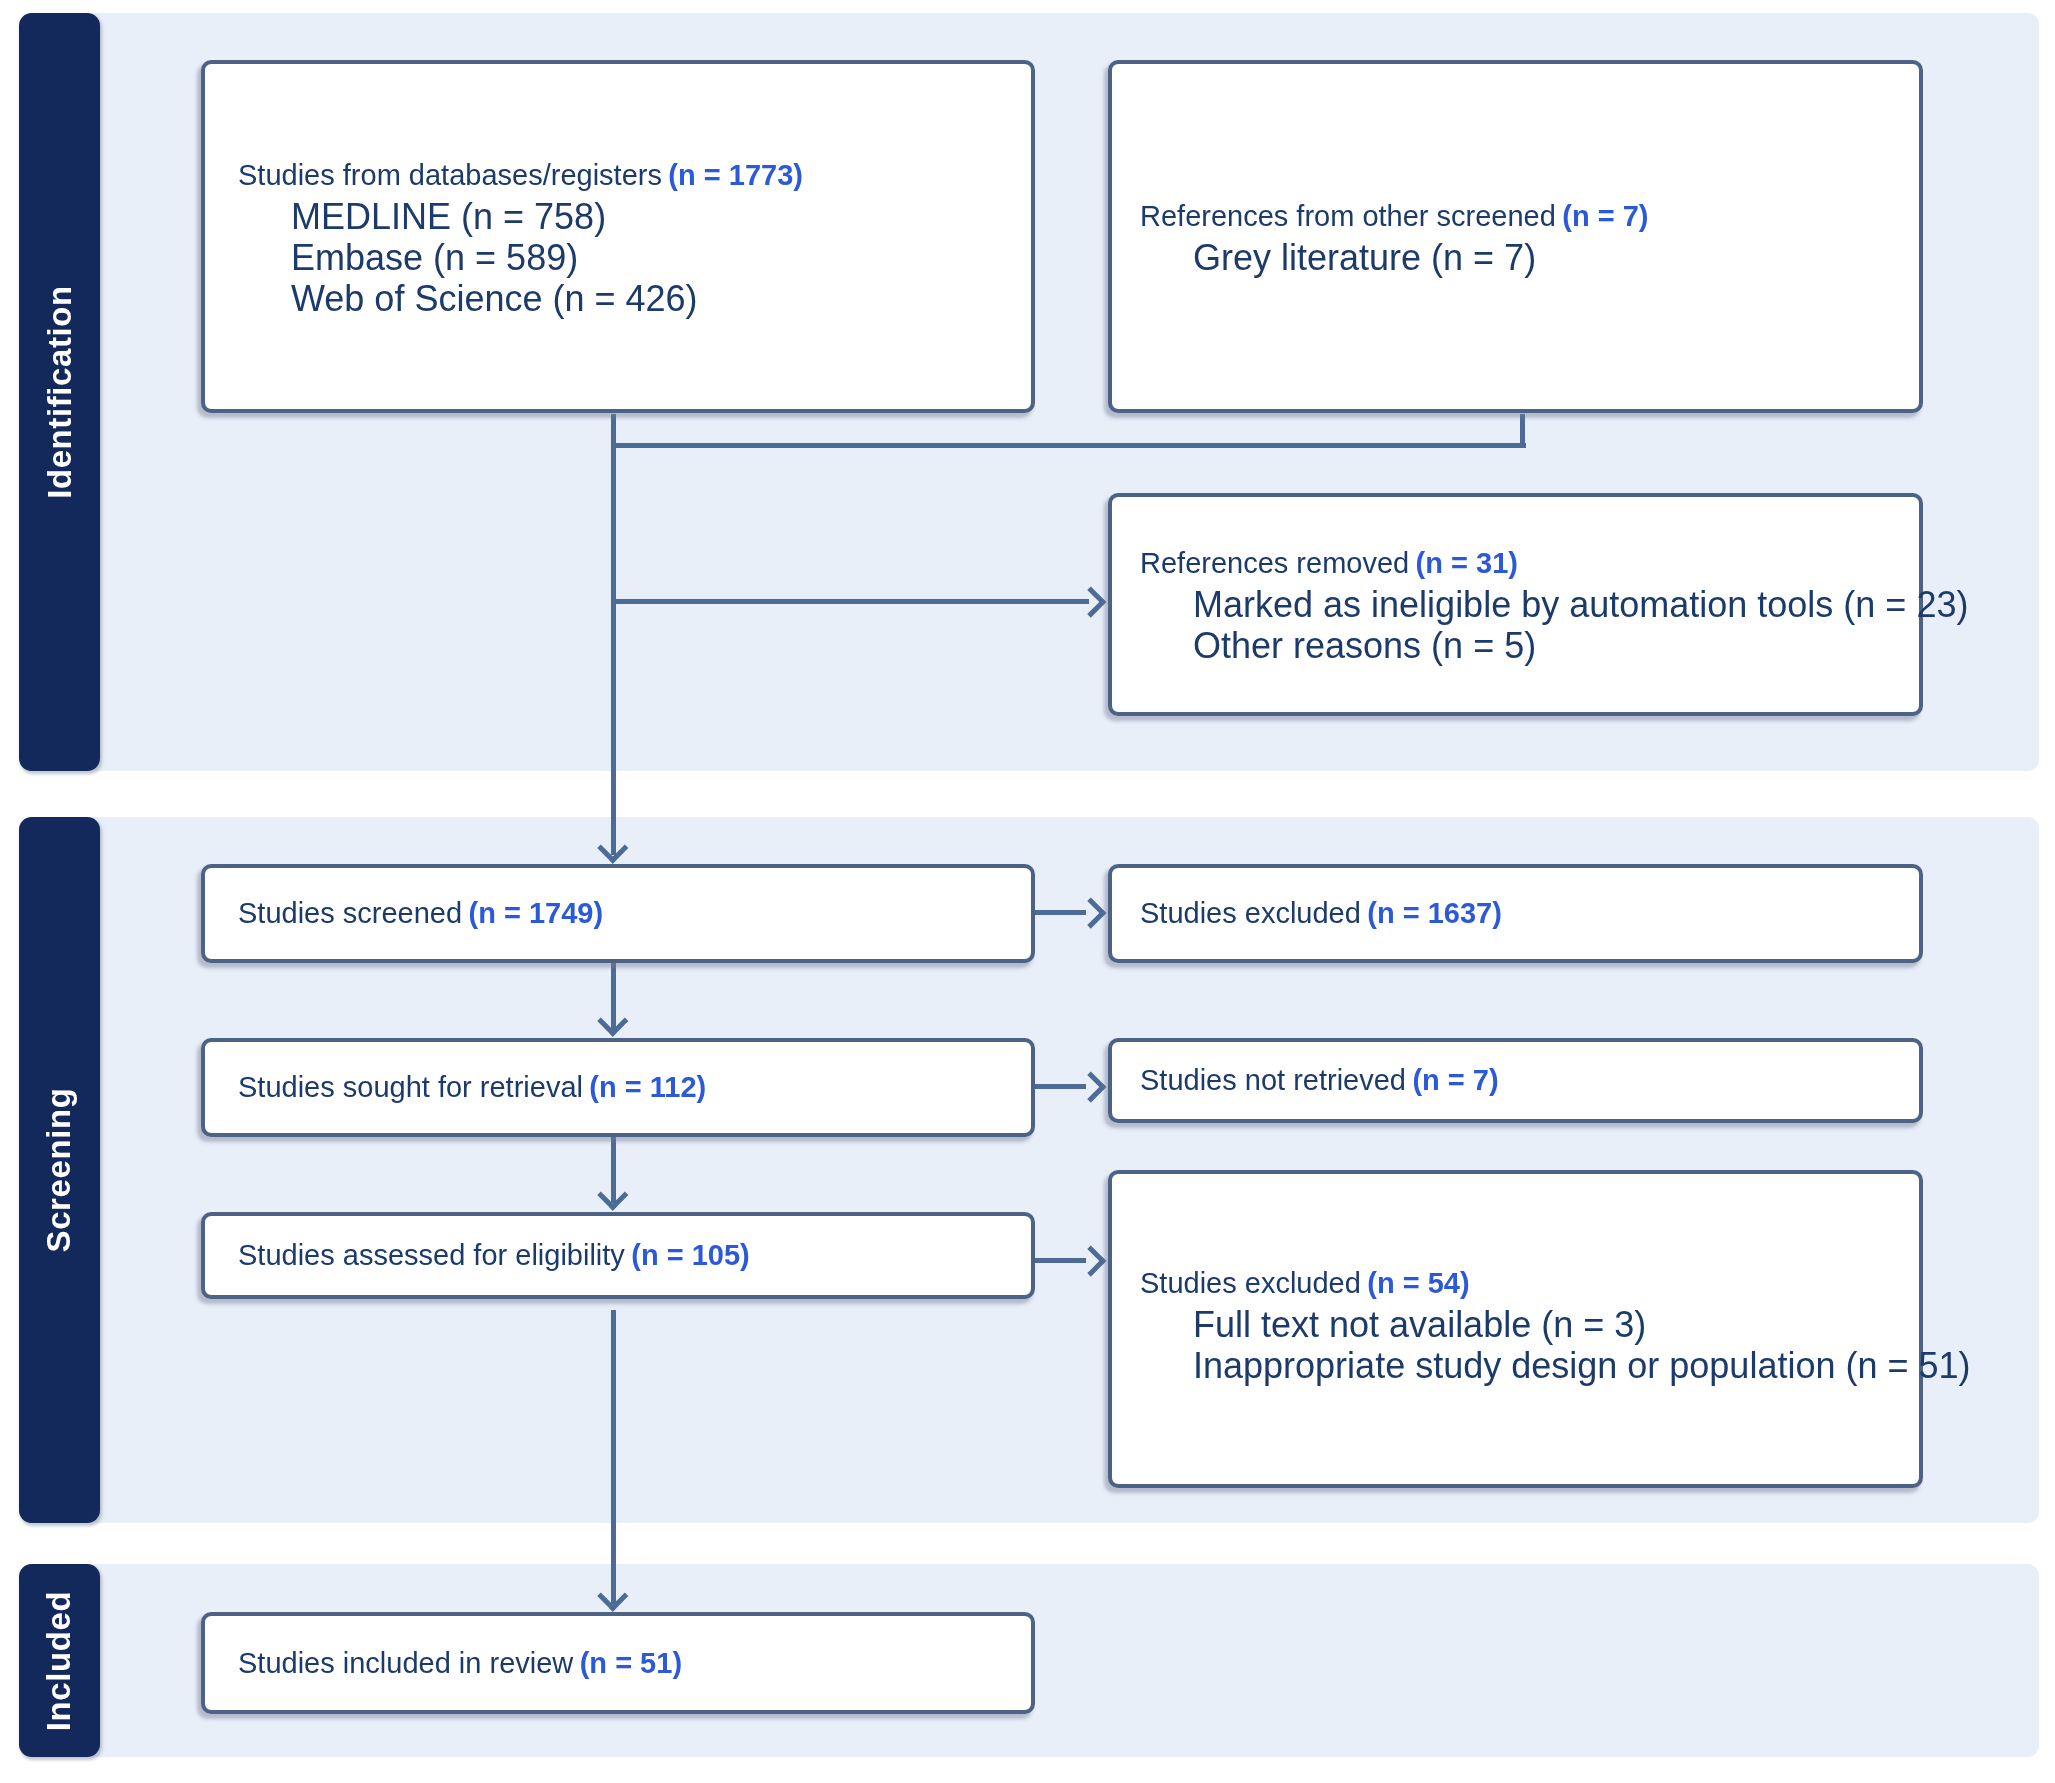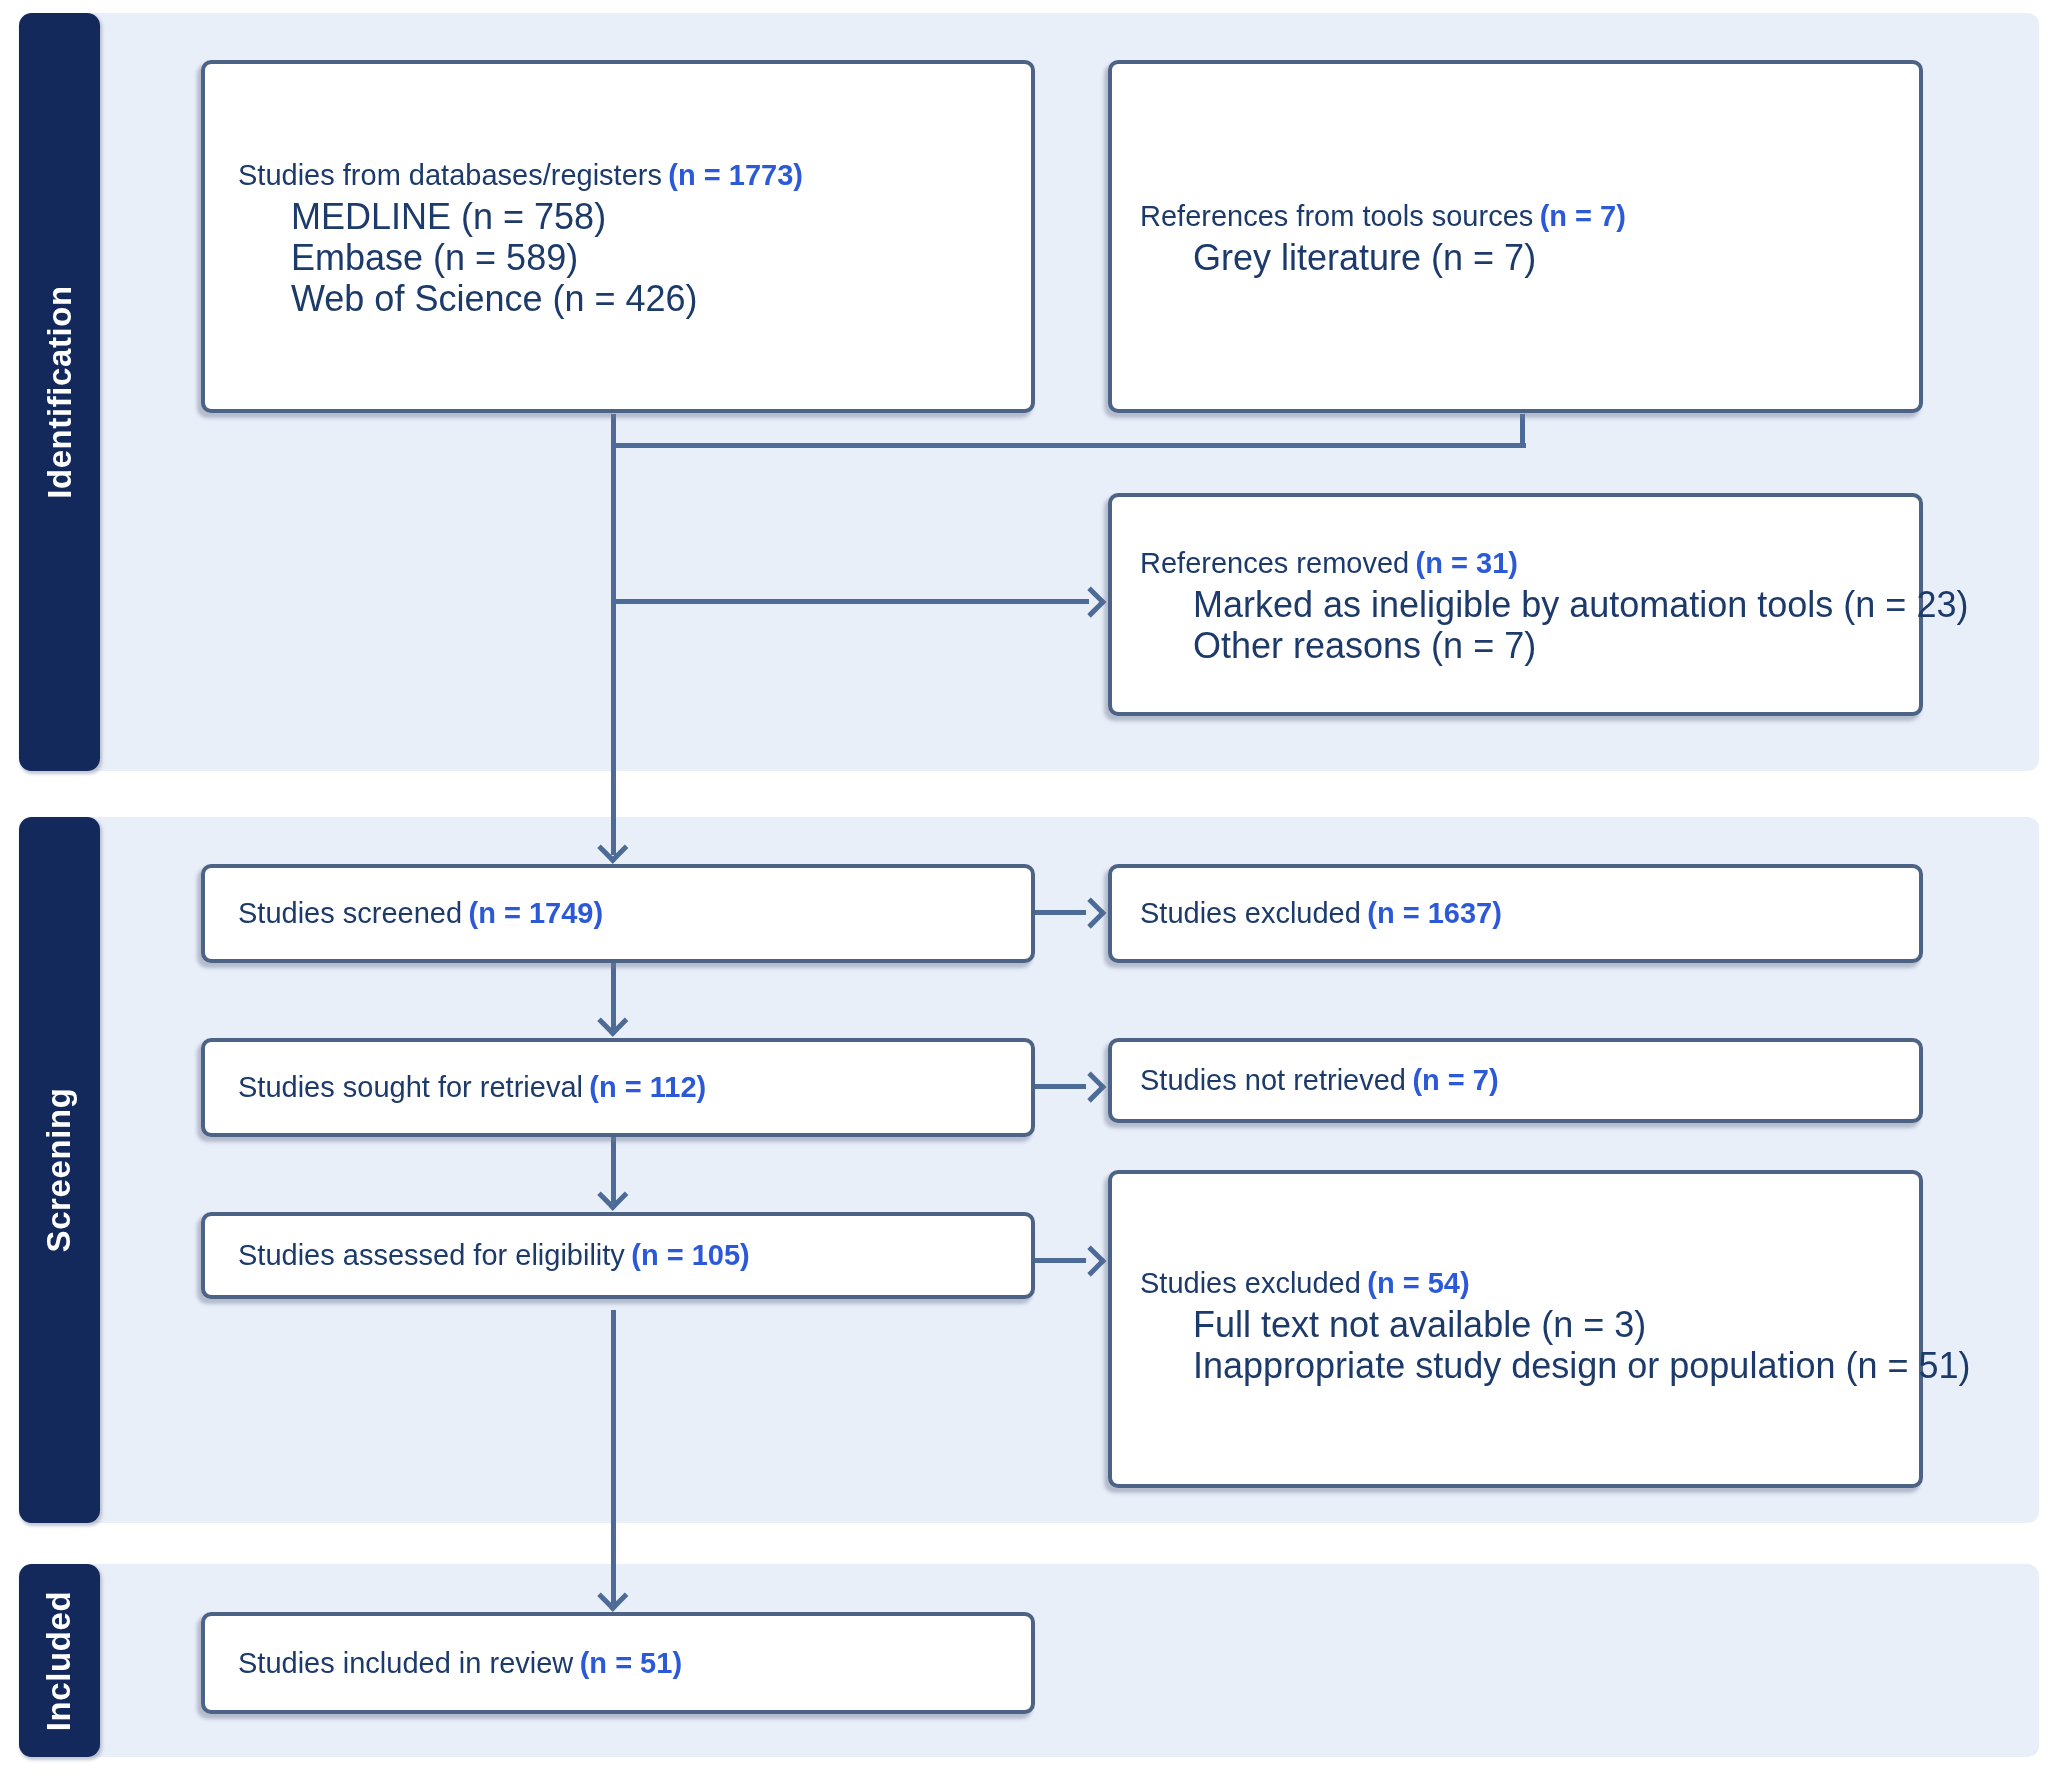--- a/index.html
+++ b/index.html
@@ -81,28 +81,28 @@
   <div class="chev chev-right" style="left:1080px;top:1250px;"></div>
 
   <div class="box pad-l" style="left:201px;top:60px;width:834px;height:353px;">
     <div class="row"><span>Studies from databases/registers</span><span class="n">(n = 1773)</span></div>
     <div class="row sub">MEDLINE (n = 758)</div>
     <div class="row sub">Embase (n = 589)</div>
     <div class="row sub">Web of Science (n = 426)</div>
   </div>
 
   <div class="box pad-r" style="left:1108px;top:60px;width:815px;height:353px;">
-    <div class="row"><span>References from tools sources</span><span class="n">(n = 7)</span></div>
+    <div class="row"><span>References from other screened</span><span class="n">(n = 7)</span></div>
     <div class="row sub">Grey literature (n = 7)</div>
   </div>
 
   <div class="box pad-r" style="left:1108px;top:493px;width:815px;height:223px;">
     <div class="row"><span>References removed</span><span class="n">(n = 31)</span></div>
     <div class="row sub">Marked as ineligible by automation tools (n = 23)</div>
-    <div class="row sub">Other reasons (n = 7)</div>
+    <div class="row sub">Other reasons (n = 5)</div>
   </div>
 
   <div class="box pad-l" style="left:201px;top:864px;width:834px;height:99px;">
     <div class="row"><span>Studies screened</span><span class="n">(n = 1749)</span></div>
   </div>
 
   <div class="box pad-r" style="left:1108px;top:864px;width:815px;height:99px;">
     <div class="row"><span>Studies excluded</span><span class="n">(n = 1637)</span></div>
   </div>
 

